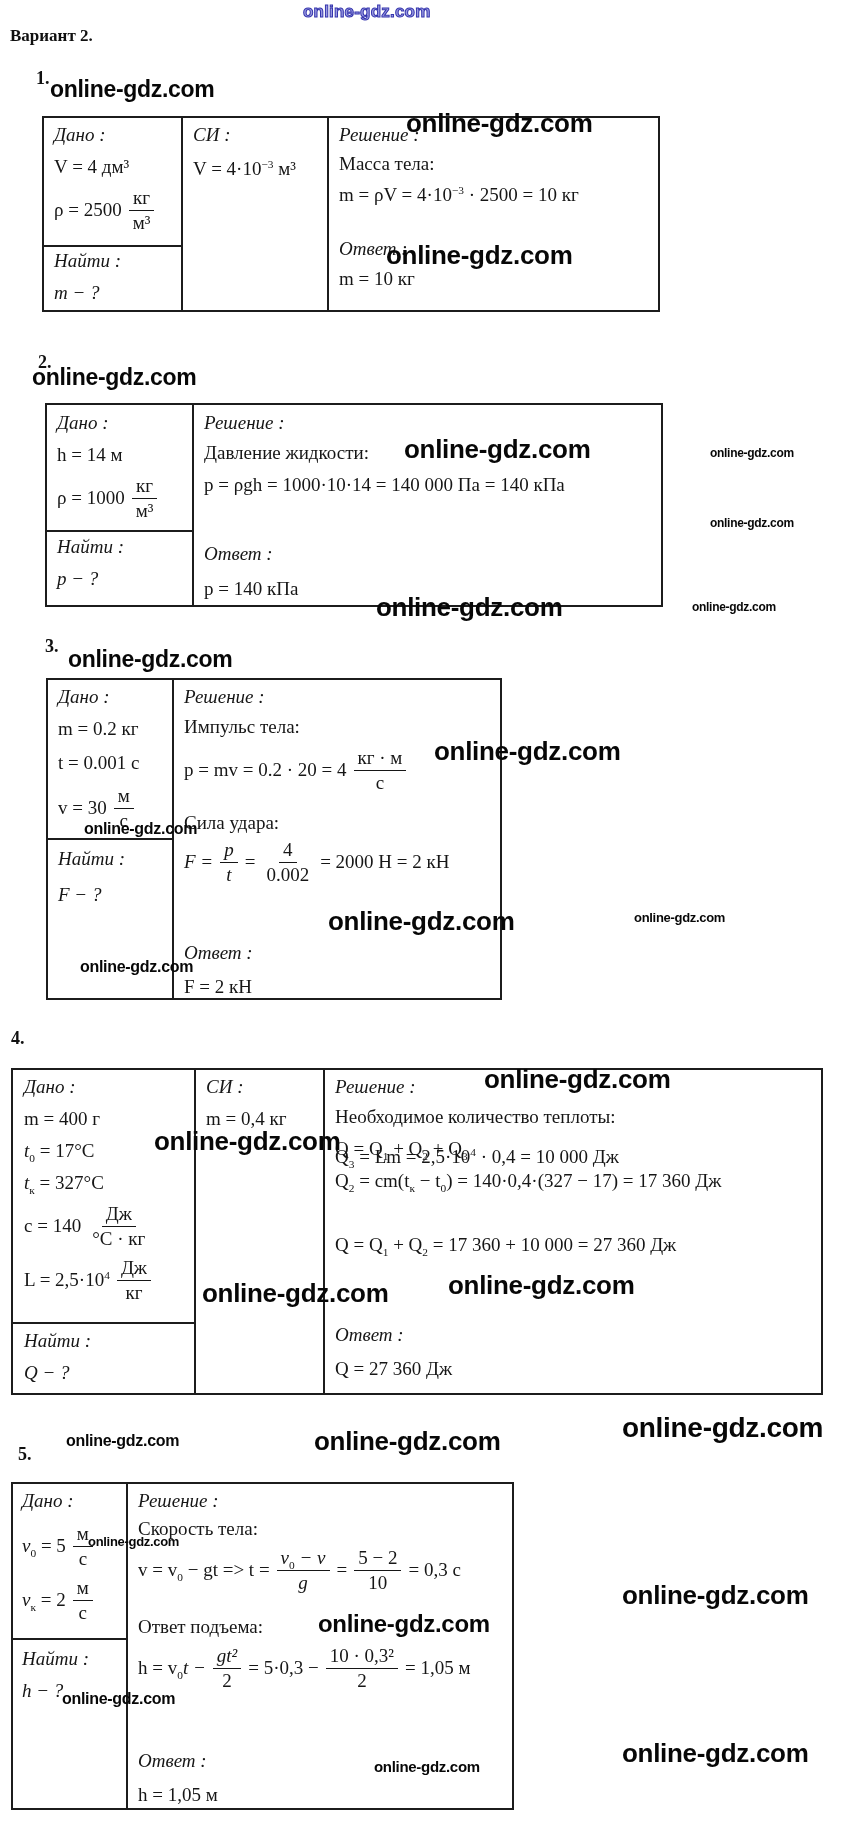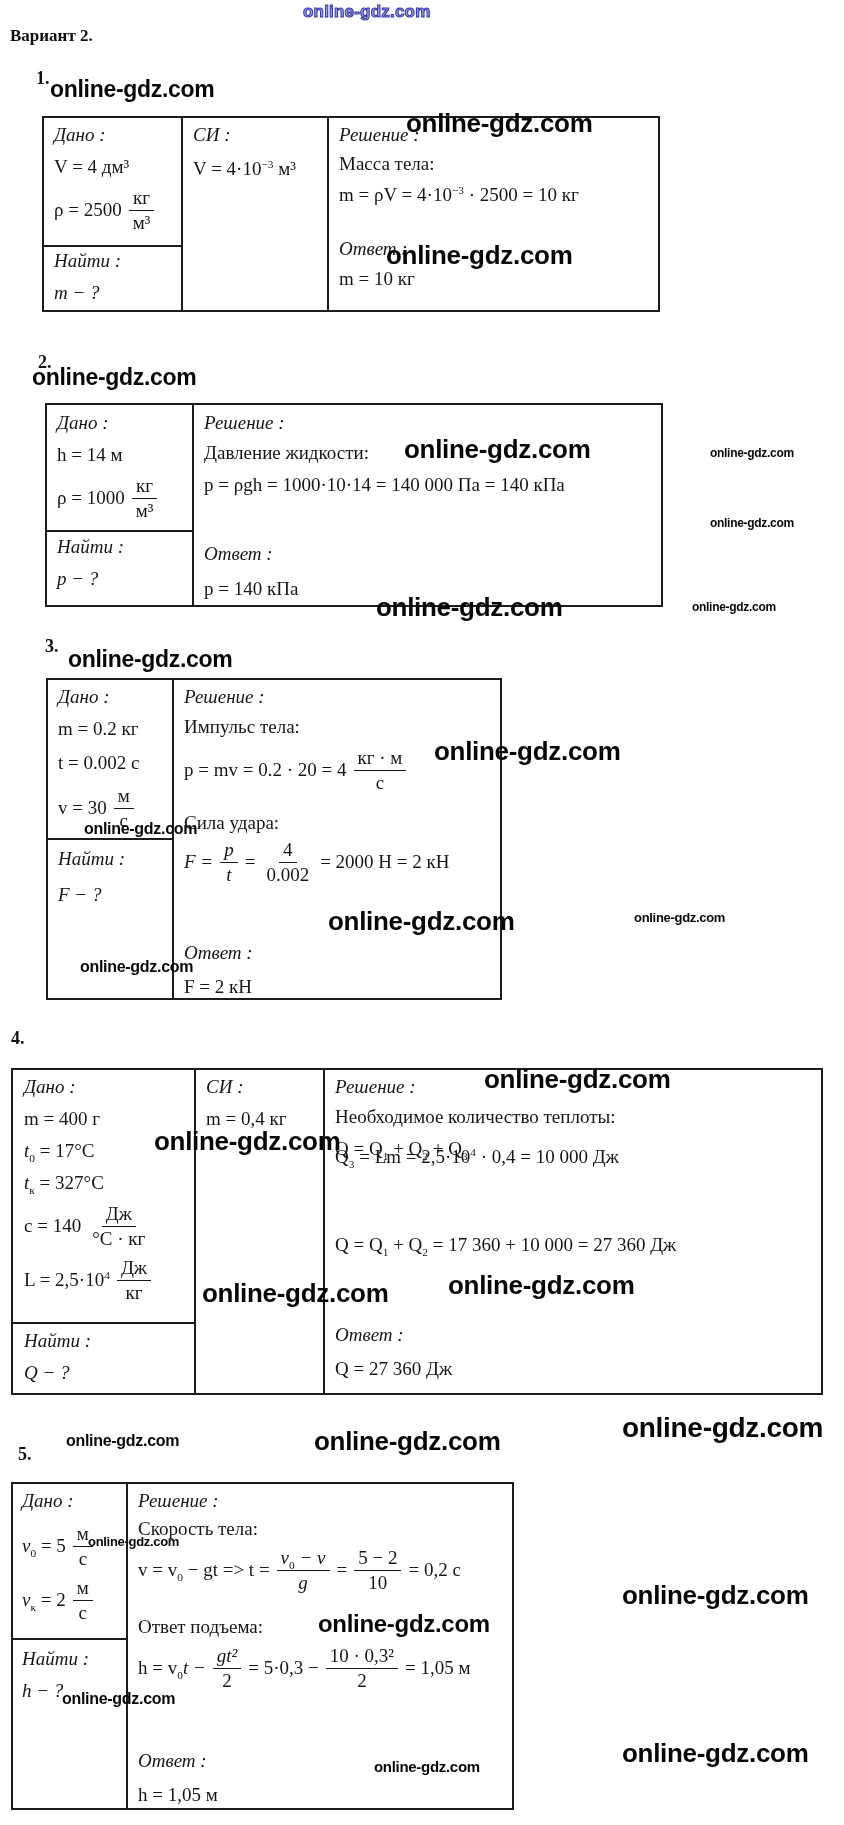--- a/index.html
+++ b/index.html
@@ -96,21 +96,21 @@
 
   <div class="pnum" style="left:45px;top:636px">3.</div>
   <div class="wm" style="left:68px;top:646px;font-size:23px">online-gdz.com</div>
 
   <div class="tbl" style="left:46px;top:678px;width:456px;height:322px">
     <div class="vl" style="left:124px"></div>
     <div class="hl" style="left:0;width:124px;top:158px"></div>
   </div>
   <div class="tx lb" style="left:58px;top:686px">Дано :</div>
   <div class="tx" style="left:58px;top:718px">m = 0.2 кг</div>
-  <div class="tx" style="left:58px;top:752px">t = 0.002 с</div>
+  <div class="tx" style="left:58px;top:752px">t = 0.001 с</div>
   <div class="tx fx" style="left:58px;top:786px">
     <span>v = 30</span>
     <span class="fr">
         <span class="n">м</span>
         <span class="d">с</span>
       </span>
   </div>
   <div class="wm" style="left:84px;top:820px;font-size:16px">online-gdz.com</div>
   <div class="tx lb" style="left:58px;top:848px">Найти :</div>
   <div class="tx nv" style="left:58px;top:884px">F − ?</div>
@@ -177,20 +177,23 @@
   <div class="tx nv" style="left:24px;top:1362px">Q − ?</div>
   <div class="tx lb" style="left:206px;top:1076px">СИ :</div>
   <div class="tx" style="left:206px;top:1108px">m = 0,4 кг</div>
   <div class="tx lb" style="left:335px;top:1076px">Решение :</div>
   <div class="wm" style="left:484px;top:1064px;font-size:26px">online-gdz.com</div>
   <div class="wm" style="left:154px;top:1126px;font-size:26px">online-gdz.com</div>
   <div class="tx" style="left:335px;top:1106px">Необходимое количество теплоты:</div>
   <div class="tx" style="left:335px;top:1138px">
     <span>Q = Q</span><sub>1</sub><span> + Q</span><sub>2</sub><span> + Q</span><sub>3</sub>
   </div>
+  <div class="tx" style="left:335px;top:1170px">
+    <span>Q</span><sub>2</sub><span> = cm(t</span><sub>к</sub><span> − t</span><sub>0</sub><span>) = 140·0,4·(327 − 17) = 17 360 Дж</span>
+  </div>
   <div class="tx" style="left:335px;top:1146px">
     <span>Q</span><sub>3</sub><span> = Lm = 2,5·10</span><sup>4</sup><span> · 0,4 = 10 000 Дж</span>
   </div>
   <div class="tx" style="left:335px;top:1234px">
     <span>Q = Q</span><sub>1</sub><span> + Q</span><sub>2</sub><span> = 17 360 + 10 000 = 27 360 Дж</span>
   </div>
   <div class="wm" style="left:202px;top:1278px;font-size:26px">online-gdz.com</div>
   <div class="wm" style="left:448px;top:1270px;font-size:26px">online-gdz.com</div>
   <div class="tx lb" style="left:335px;top:1324px">Ответ :</div>
   <div class="tx" style="left:335px;top:1358px">Q = 27 360 Дж</div>
@@ -229,21 +232,21 @@
     <span><span>v = v</span><sub>0</sub><span> − gt =&gt; t =</span></span>
     <span class="fr">
       <span class="n"><span class="nv">v</span><sub>0</sub><span class="nv"> − v</span></span>
       <span class="d nv">g</span>
     </span>
     <span>=</span>
     <span class="fr">
         <span class="n">5 − 2</span>
         <span class="d">10</span>
       </span>
-    <span>= 0,2 с</span>
+    <span>= 0,3 с</span>
   </div>
   <div class="tx" style="left:138px;top:1616px">Ответ подъема:</div>
   <div class="wm" style="left:318px;top:1610px;font-size:24px">online-gdz.com</div>
   <div class="tx fx" style="left:138px;top:1646px">
     <span><span>h = v</span><sub>0</sub><span class="nv">t −</span></span>
     <span class="fr">
         <span class="n nv">gt²</span>
         <span class="d">2</span>
       </span>
     <span>= 5·0,3 −</span>

